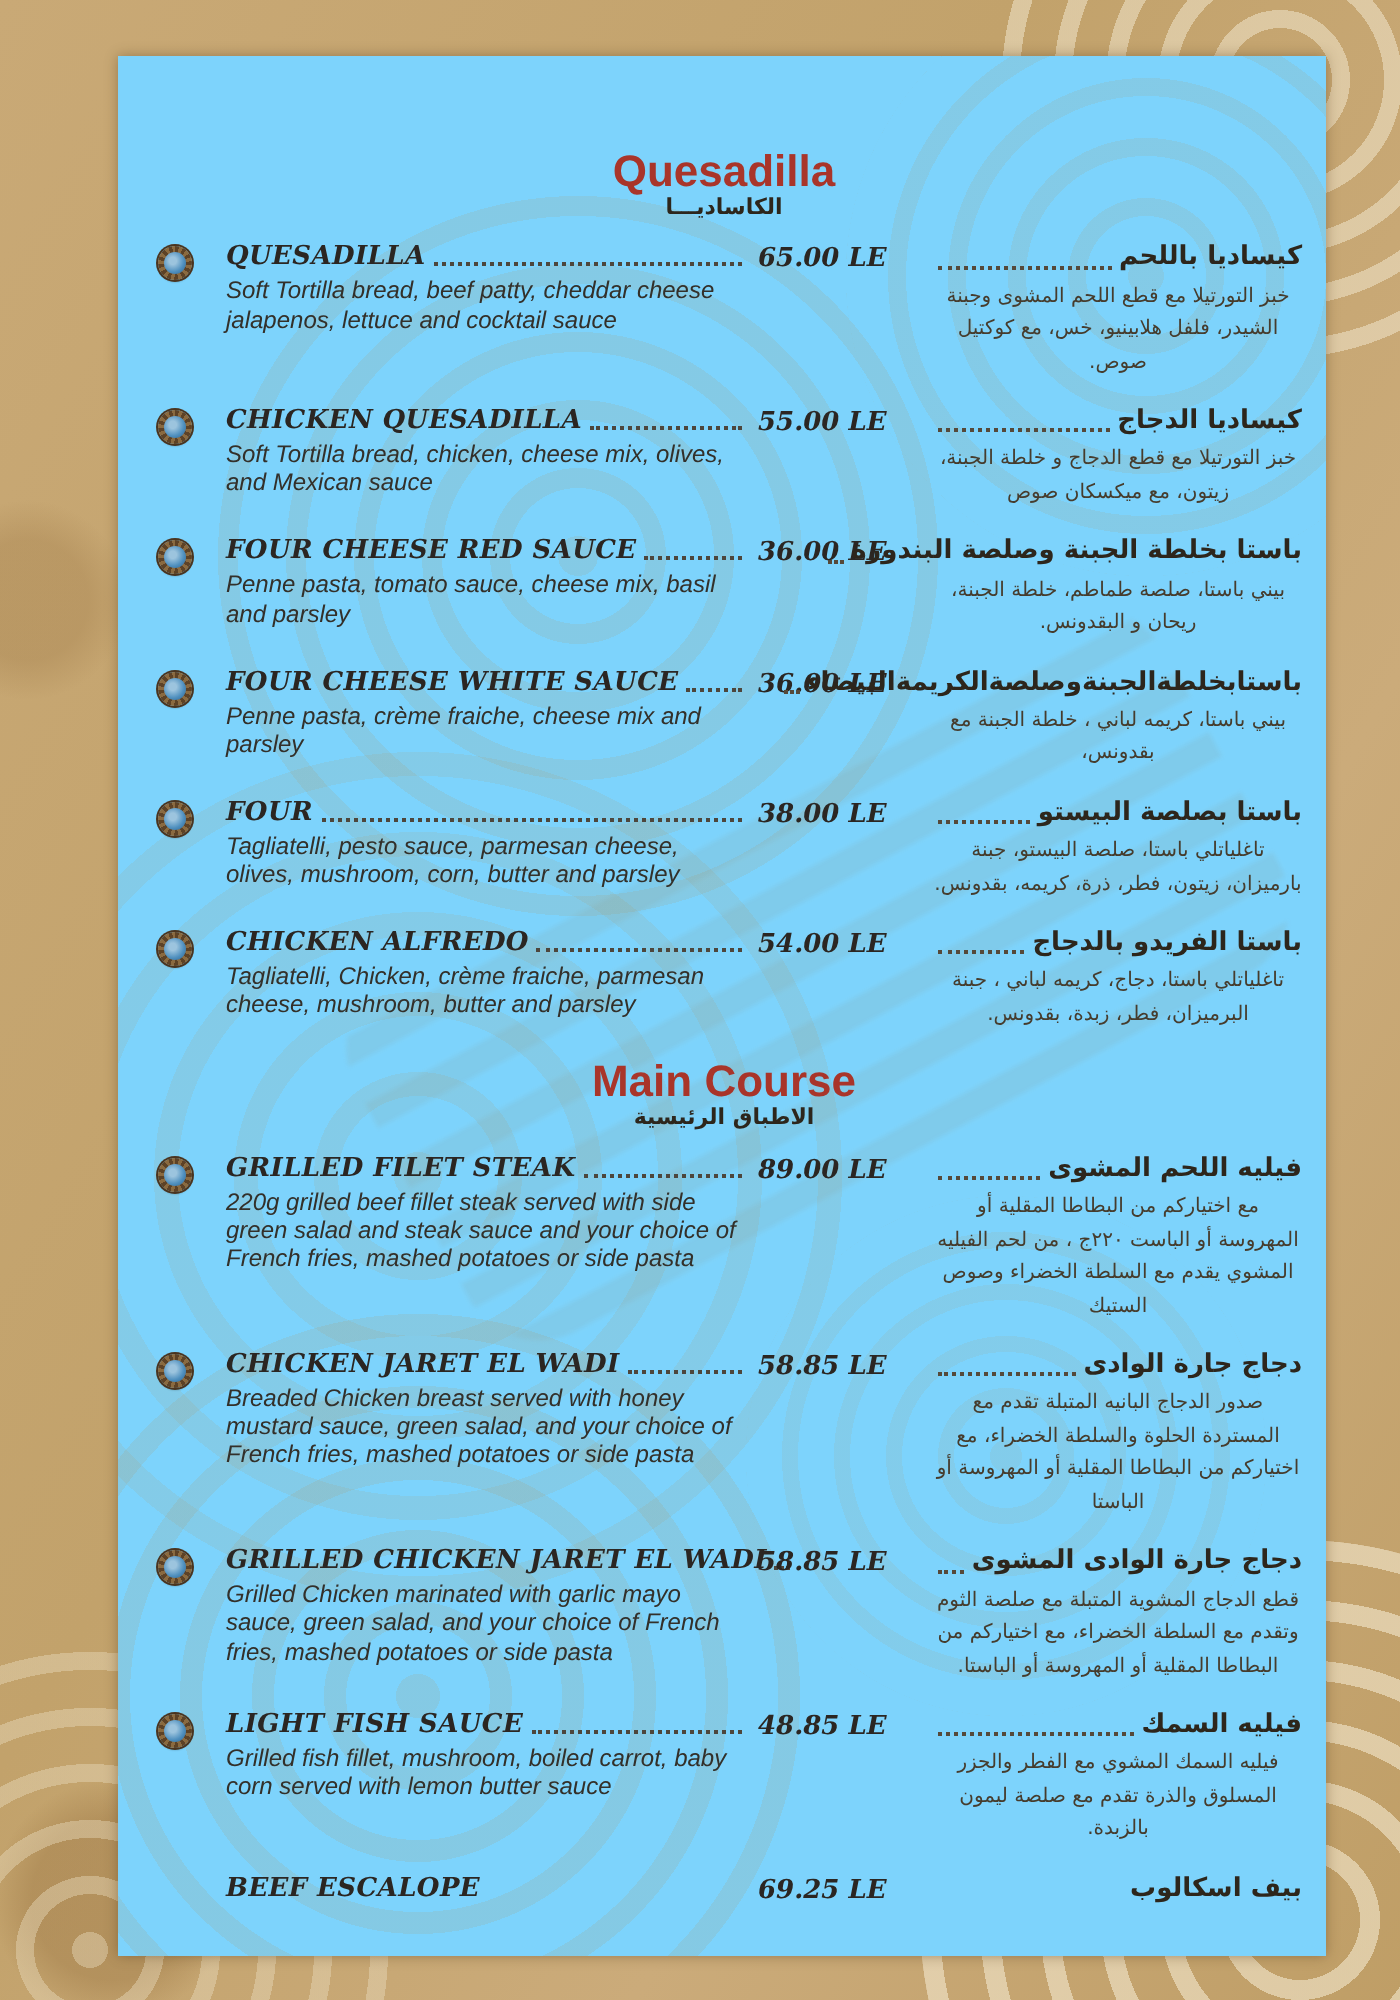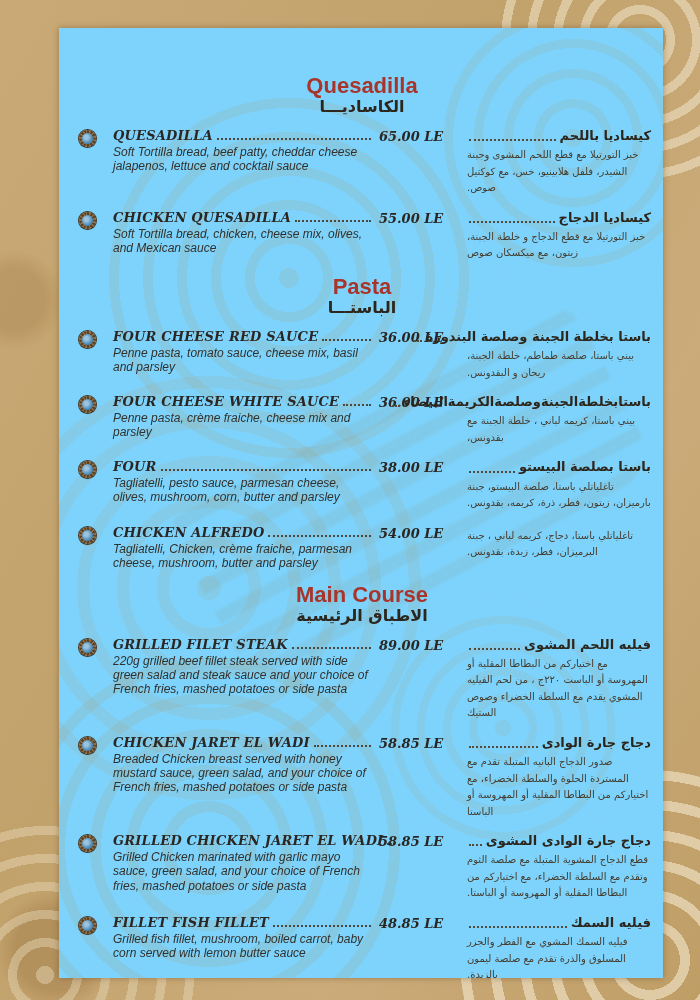--- a/index.html
+++ b/index.html
@@ -57,21 +57,21 @@
   
   .content{position:relative;padding:46px 12px 0 14px;}
   .section-header{text-align:center;margin:0 0 10px 0;}
   .section + .section .section-header{margin-top:12px;}
   .title-en{
     font-family:"Liberation Sans", sans-serif;font-weight:bold;
     font-size:22px;color:#a9352a;line-height:1.05;
   }
   .title-ar{
     font-family:"DejaVu Sans", sans-serif;font-weight:bold;
-    font-size:16px;color:#2d261c;line-height:1.3;direction:rtl;
+    font-size:11px;color:#2d261c;line-height:1.3;direction:rtl;
   }
   .item{
     display:grid;grid-template-columns:34px 260px 80px 1fr;
     column-gap:6px;margin:0 0 13px 0;align-items:start;
   }
   
   .badge{
     width:17px;height:17px;border-radius:50%;margin:2px 0 0 6px;position:relative;
     background:repeating-conic-gradient(#5d4226 0 14deg, #8a6a40 14deg 28deg);
     box-shadow:0 0 0 1px #4a341f, 0 1px 1px rgba(0,0,0,.3);
@@ -97,21 +97,21 @@
   }
   .ar{direction:rtl;min-width:0;padding-left:2px;}
   .ar-name-line{display:flex;align-items:flex-end;}
   .ar-name{
     font-family:"DejaVu Sans", sans-serif;font-weight:bold;
     font-size:13px;color:#2d261c;white-space:nowrap;line-height:1.25;text-align:right;
   }
   .ar .dots{margin:0 4px 3px 2px;border-bottom-color:#55493a;}
   .ar-desc{
     font-family:"DejaVu Sans", sans-serif;
-    font-size:10px;color:#463c2d;line-height:1.65;margin-top:3px;text-align:left;
+    font-size:10px;color:#463c2d;line-height:1.65;margin-top:3px;text-align:center;
   }
 </style>
 </head>
 <body>
 
 <div class="frame">
   <div class="frame-ring ring-tr"></div>
   <div class="frame-ring ring-br"></div>
   <div class="frame-ring ring-bl"></div>
 </div>
@@ -169,24 +169,20 @@
           <div class="ar-name-line">
               <span class="ar-name">كيساديا الدجاج</span>
               <span class="dots"></span>
             </div>
           <div class="ar-desc">خبز التورتيلا مع قطع الدجاج و خلطة الجبنة، زيتون، مع ميكسكان صوص</div>
         </div>
       </div>
     </div>
 
     <div class="section">
-      <div class="section-header">
-        <div class="title-en">Pasta</div>
-        <div class="title-ar">الباستـــا</div>
-      </div>
 
       <div class="item">
         <div class="badge">
             <span class="badge-core"></span>
           </div>
         <div class="en">
           <div class="name-line">
               <span class="name">FOUR CHEESE RED SAUCE</span>
               <span class="dots"></span>
             </div>
@@ -250,20 +246,24 @@
           </div>
         <div class="en">
           <div class="name-line">
               <span class="name">CHICKEN ALFREDO</span>
               <span class="dots"></span>
             </div>
           <div class="desc">Tagliatelli, Chicken, crème fraiche, parmesan cheese, mushroom, butter and parsley</div>
         </div>
         <div class="price">54.00  LE</div>
         <div class="ar">
+          <div class="ar-name-line">
+              <span class="ar-name">باستا الفريدو بالدجاج</span>
+              <span class="dots"></span>
+            </div>
           <div class="ar-desc">تاغلياتلي باستا، دجاج، كريمه لباني ، جبنة البرميزان، فطر، زبدة، بقدونس.</div>
         </div>
       </div>
     </div>
 
     <div class="section">
       <div class="section-header">
         <div class="title-en">Main Course</div>
         <div class="title-ar">الاطباق الرئيسية</div>
       </div>
@@ -330,21 +330,21 @@
           <div class="ar-desc">قطع الدجاج المشوية المتبلة مع صلصة الثوم وتقدم مع السلطة الخضراء، مع اختياركم من البطاطا المقلية أو المهروسة أو الباستا.</div>
         </div>
       </div>
 
       <div class="item">
         <div class="badge">
             <span class="badge-core"></span>
           </div>
         <div class="en">
           <div class="name-line">
-              <span class="name">FILLET FISH FILLET</span>
+              <span class="name">LIGHT FISH SAUCE</span>
               <span class="dots"></span>
             </div>
           <div class="desc">Grilled fish fillet, mushroom, boiled carrot, baby corn served with lemon butter  sauce</div>
         </div>
         <div class="price">48.85  LE</div>
         <div class="ar">
           <div class="ar-name-line">
               <span class="ar-name">فيليه السمك</span>
               <span class="dots"></span>
             </div>

